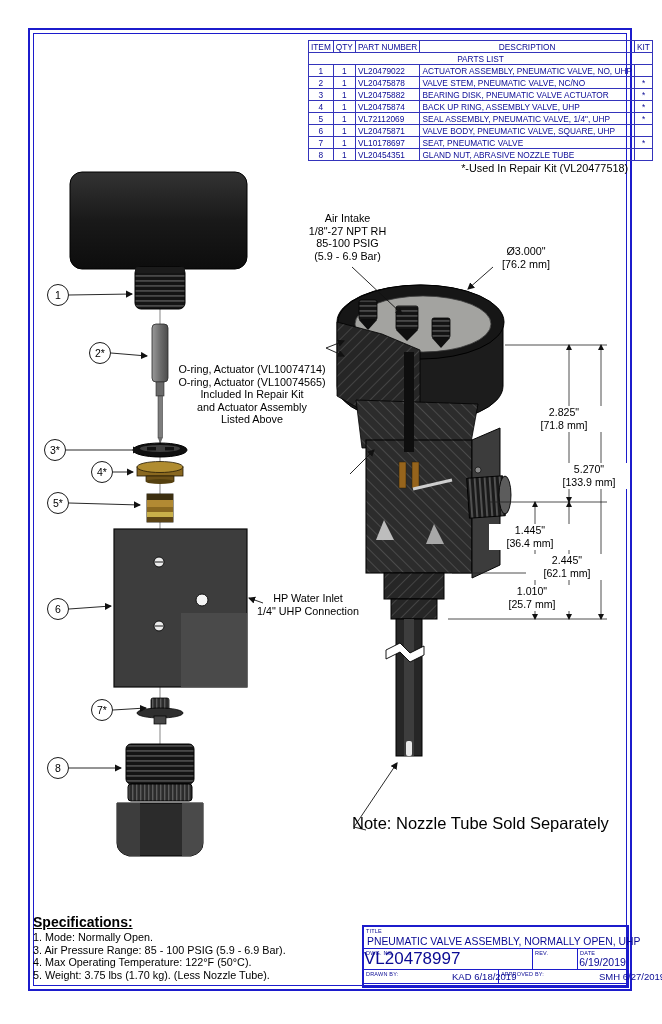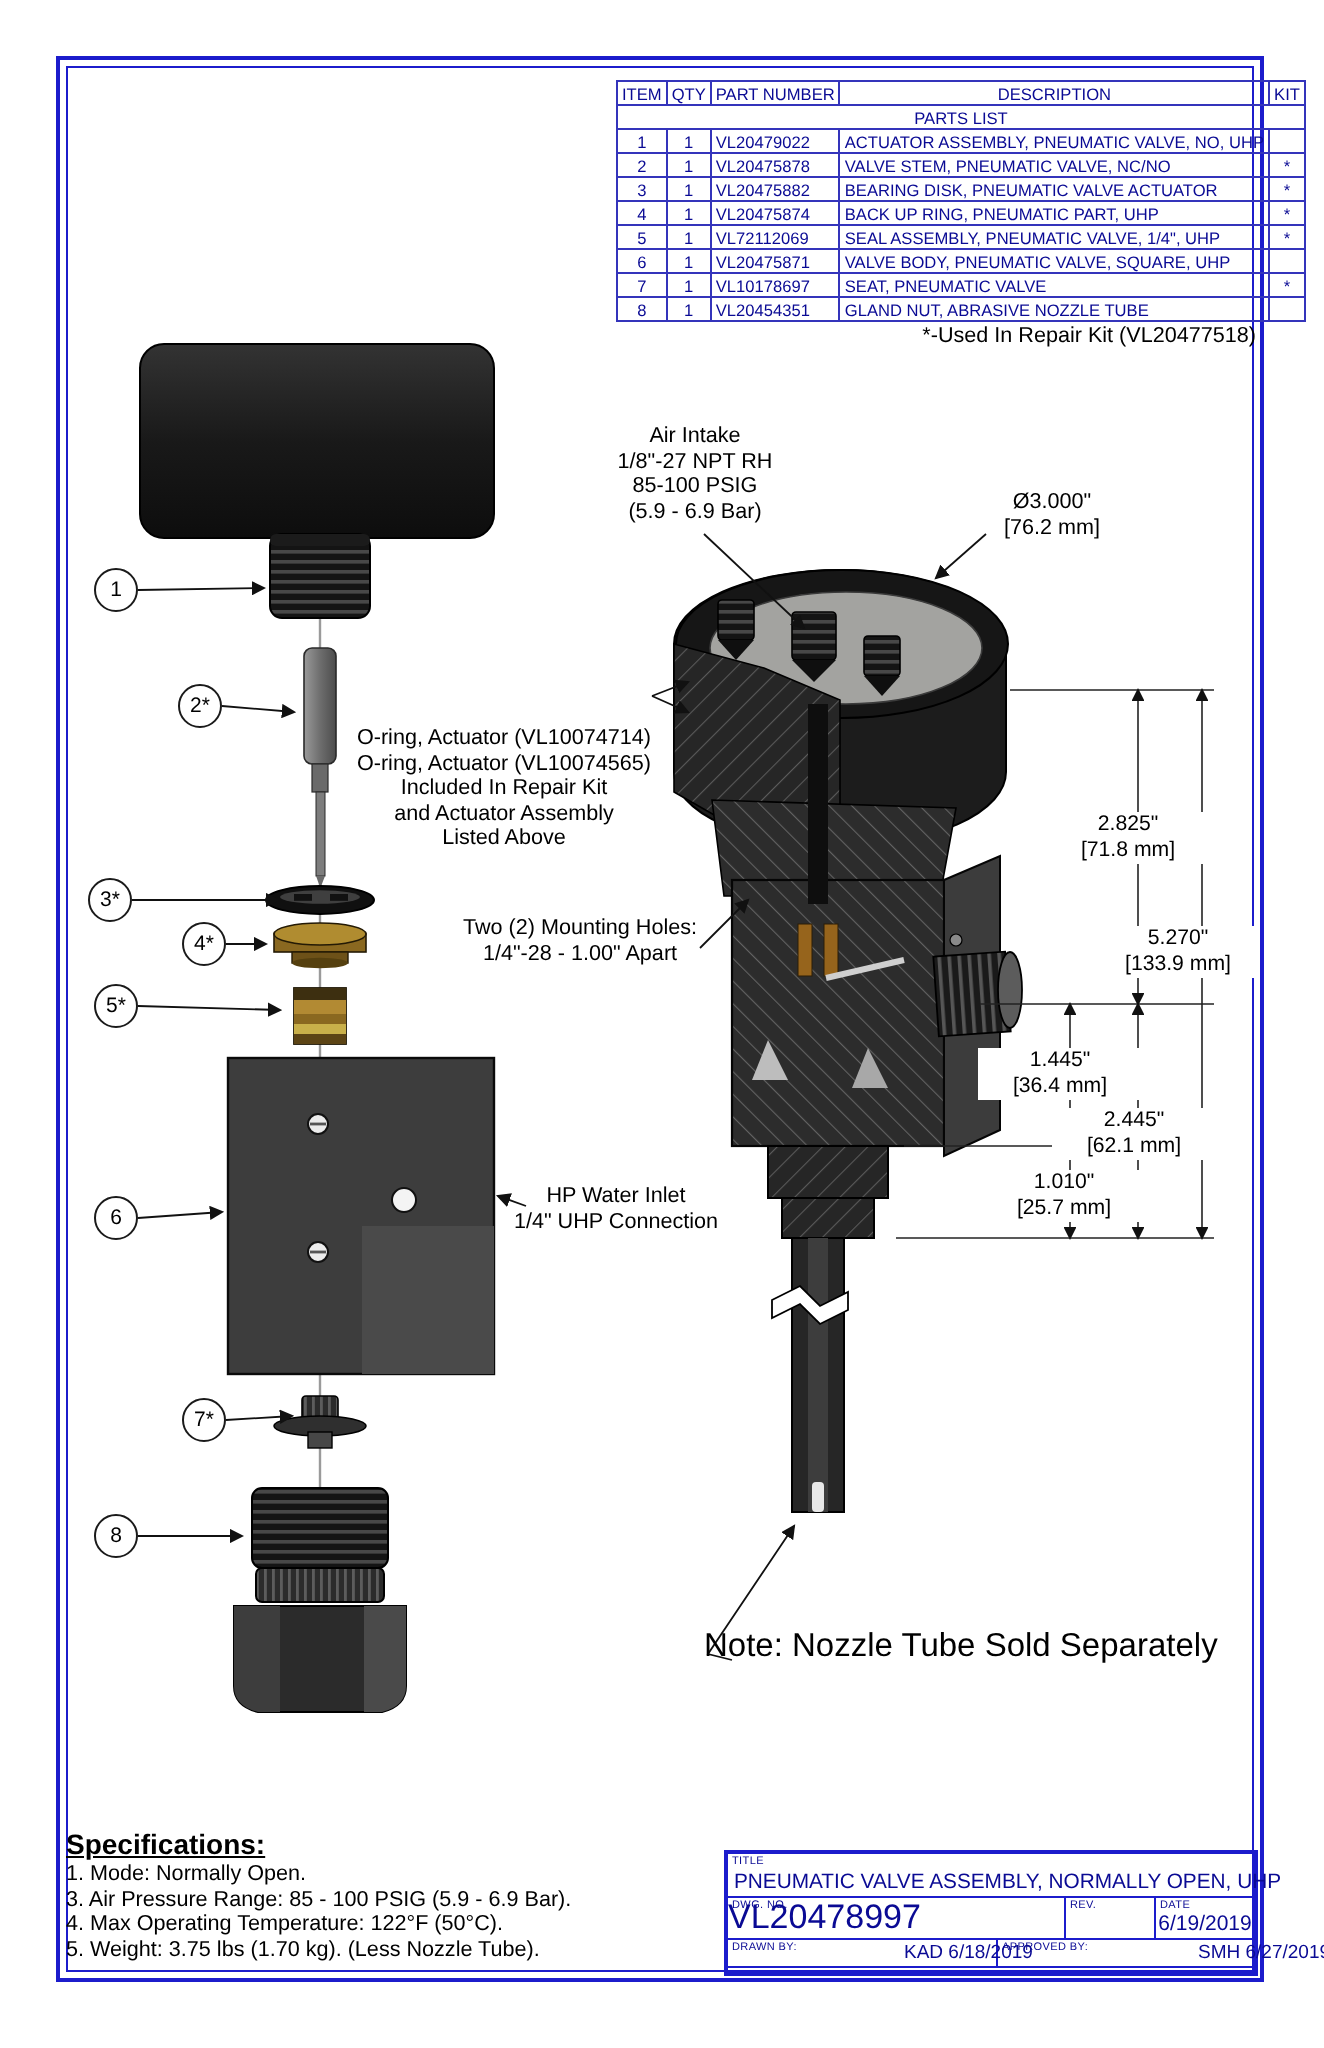--- a/index.html
+++ b/index.html
@@ -273,21 +273,21 @@
           <td>3</td>
           <td>1</td>
           <td>VL20475882</td>
           <td>BEARING DISK, PNEUMATIC VALVE ACTUATOR</td>
           <td>*</td>
         </tr>
         <tr>
           <td>4</td>
           <td>1</td>
           <td>VL20475874</td>
-          <td>BACK UP RING, PNEUMATIC PART, UHP</td>
+          <td>BACK UP RING, ASSEMBLY VALVE, UHP</td>
           <td>*</td>
         </tr>
         <tr>
           <td>5</td>
           <td>1</td>
           <td>VL72112069</td>
           <td>SEAL ASSEMBLY, PNEUMATIC VALVE, 1/4", UHP</td>
           <td>*</td>
         </tr>
         <tr>
@@ -319,22 +319,20 @@
 1/8"-27 NPT RH
 85-100 PSIG
 (5.9 - 6.9 Bar)</div>
   <div class="ann" style="left:490px;top:245px;width:72px;">Ø3.000"
 [76.2 mm]</div>
   <div class="ann" style="left:176px;top:319px;width:152px;margin-top:44px;">O-ring, Actuator (VL10074714)
 O-ring, Actuator (VL10074565)
 Included In Repair Kit
 and Actuator Assembly
 Listed Above</div>
-  <div class="ann" style="left:227px;top:458px;width:126px;">Two (2) Mounting Holes:
-1/4"-28 - 1.00" Apart</div>
   <div class="ann" style="left:252px;top:592px;width:112px;">HP Water Inlet
 1/4" UHP Connection</div>
   <div class="note-big" style="left:352px;top:814px;">Note: Nozzle Tube Sold Separately</div>
 
   <div class="dimlbl" style="left:523px;top:406px;width:80px;">
     <span>2.825"</span>
     <span>[71.8 mm]</span>
   </div>
   <div class="dimlbl" style="left:548px;top:463px;width:80px;">
     <span>5.270"</span>

